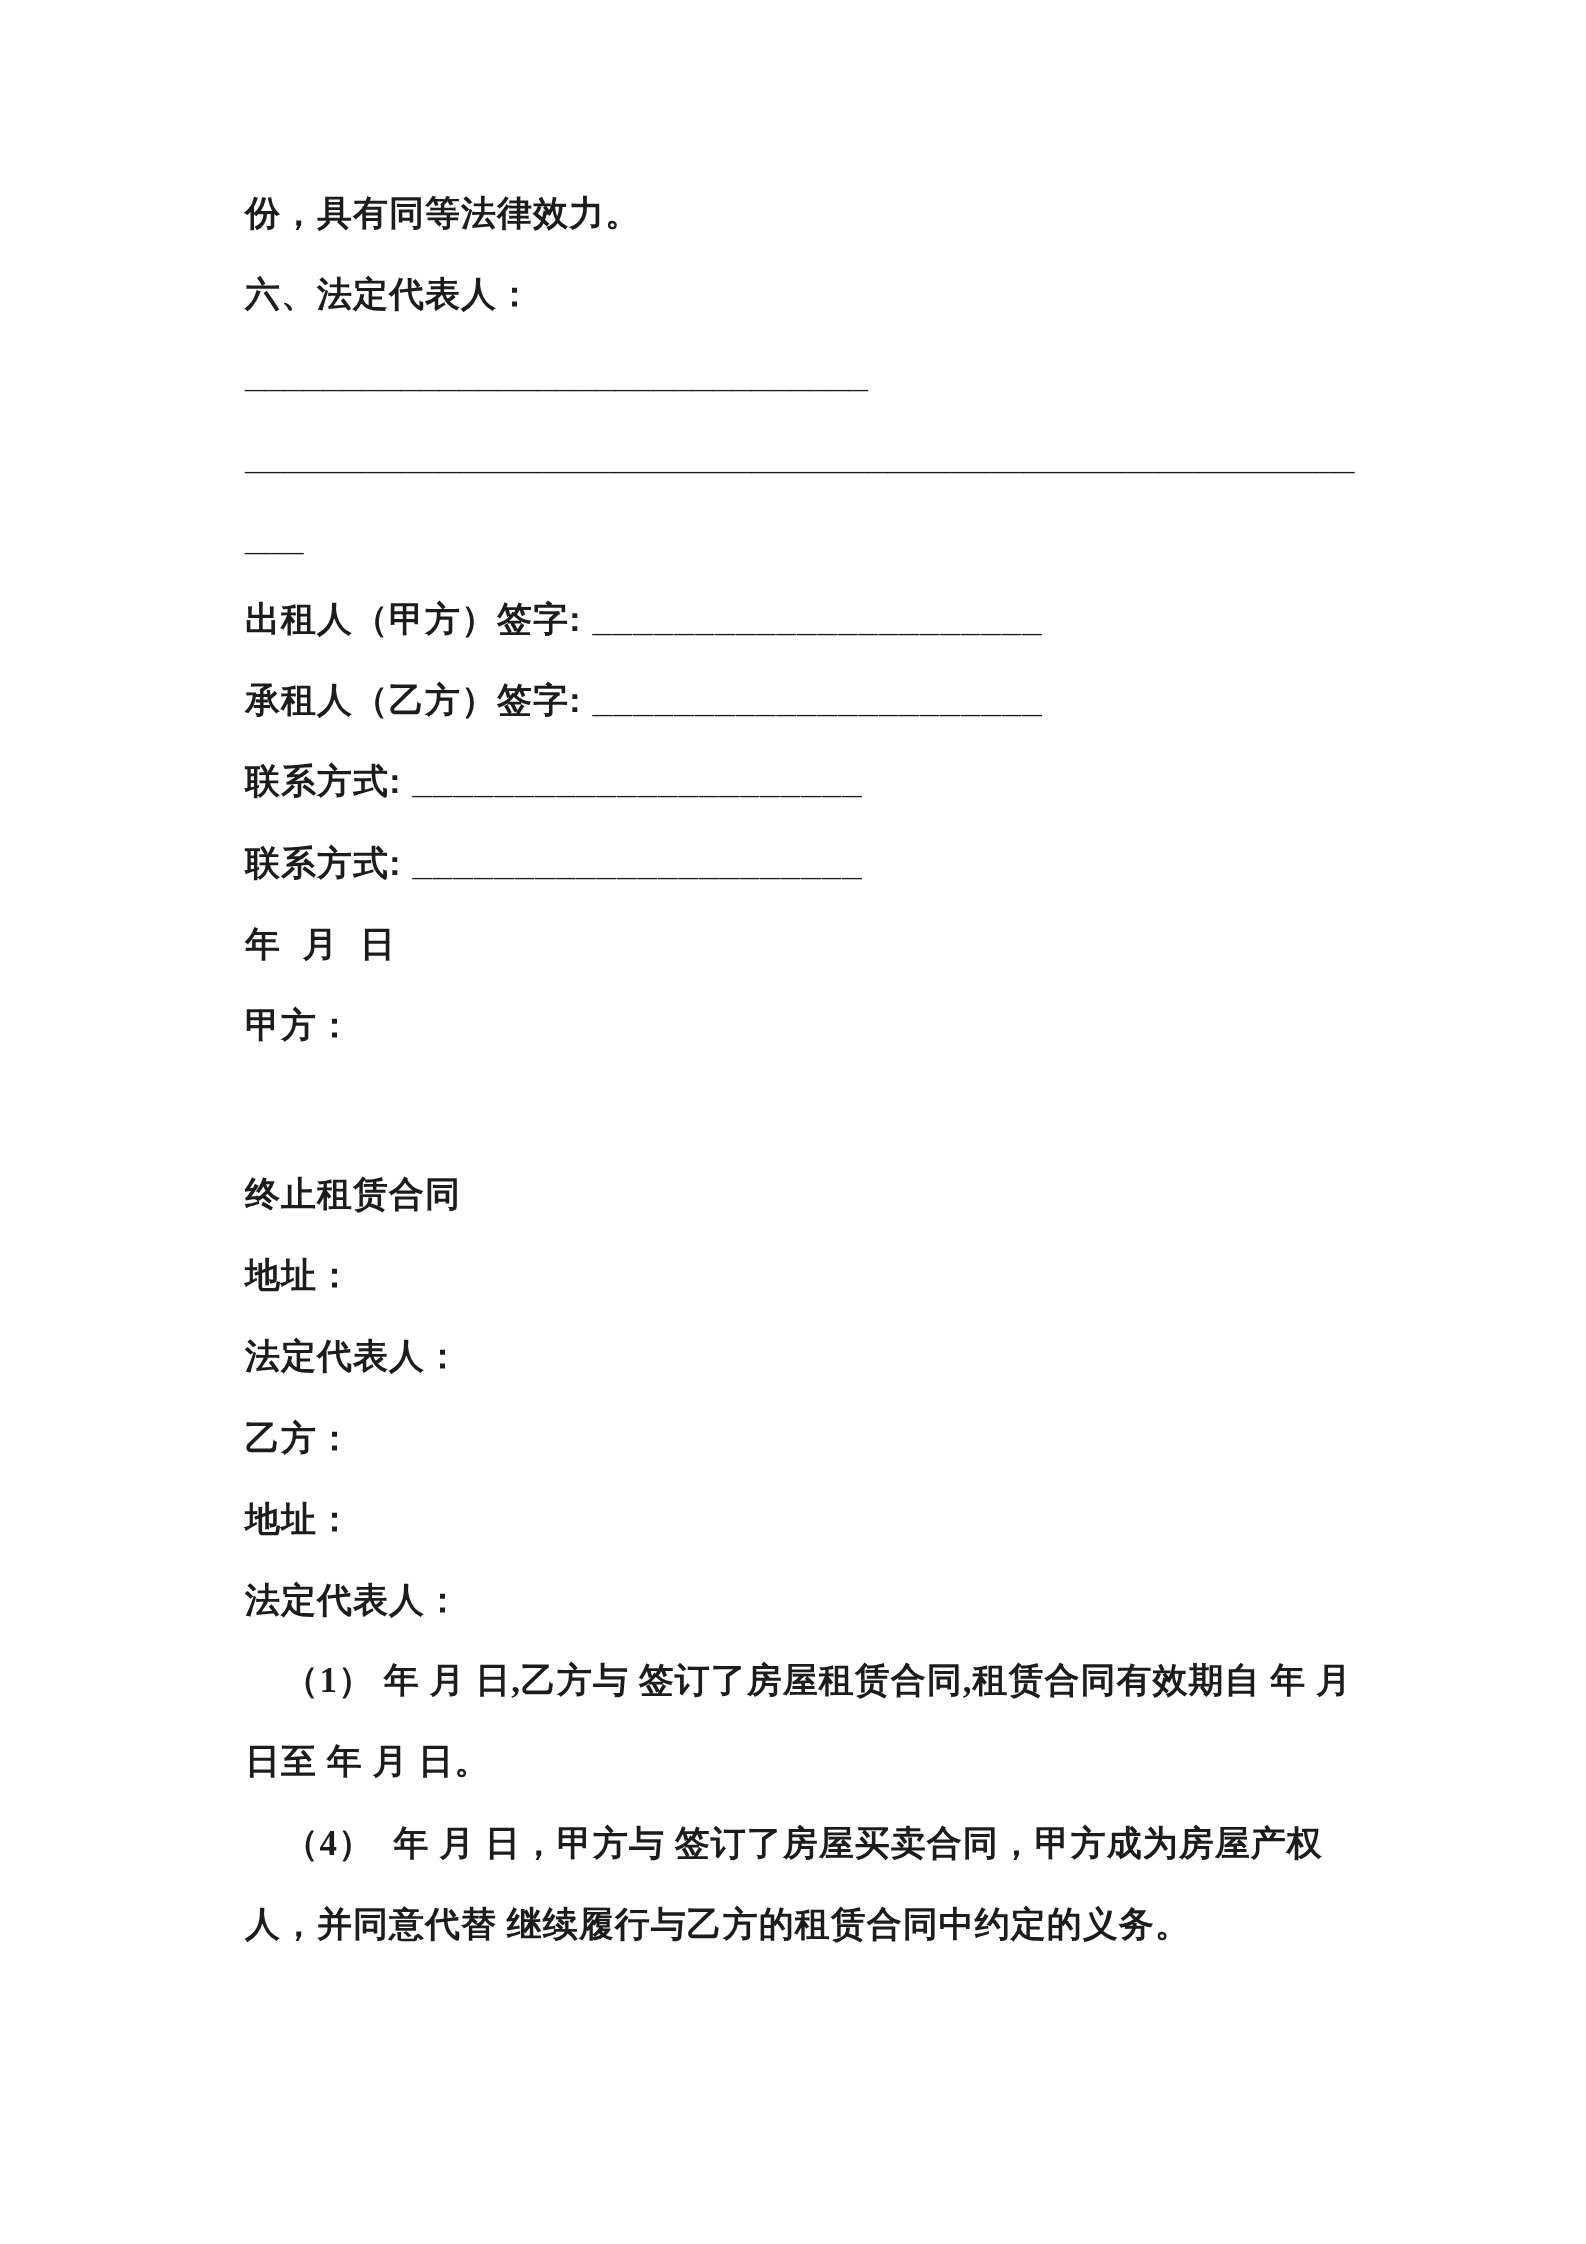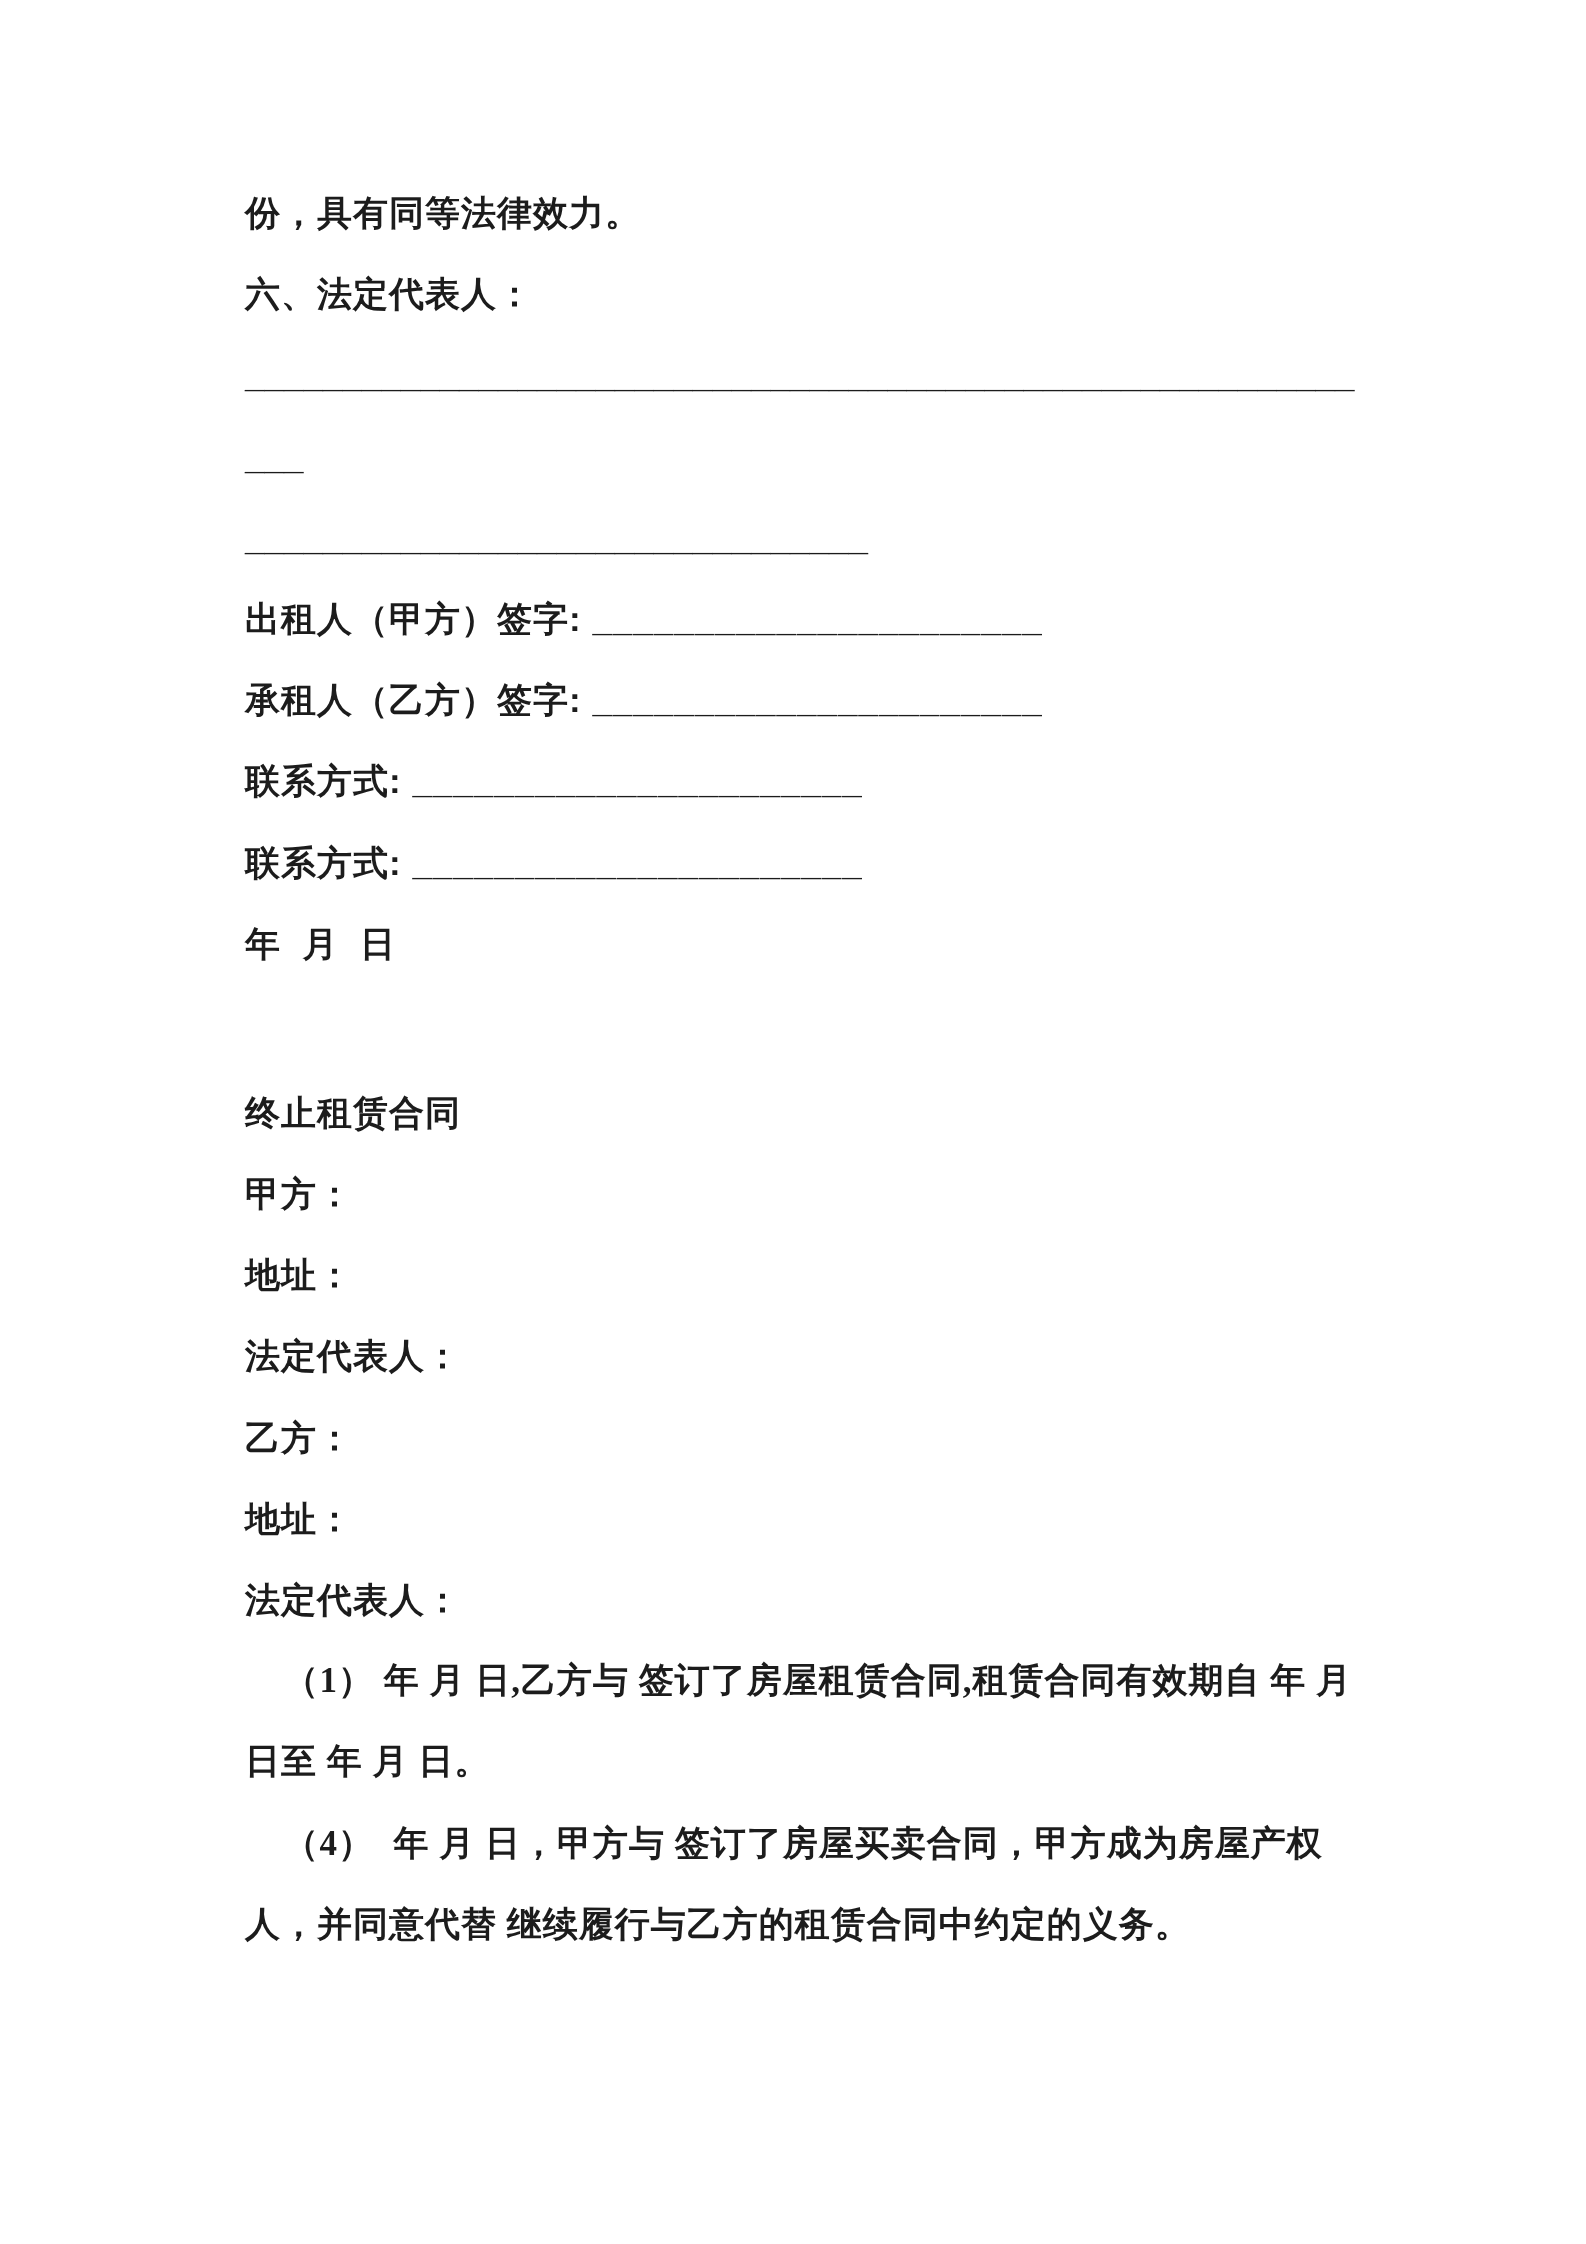--- a/index.html
+++ b/index.html
@@ -38,37 +38,37 @@
 </style>
 </head>
 <body>
 
 <div class="page">
 
   <div class="doc-line">份，具有同等法律效力。</div>
 
   <div class="doc-line">六、法定代表人：</div>
 
+  <div class="doc-line blank-fill">________________________________</div>
+
   <div class="doc-line blank-fill">____________________________________________________________</div>
-
-  <div class="doc-line blank-fill">________________________________</div>
 
   <div class="doc-line">出租人（甲方）签字: ______________________</div>
 
   <div class="doc-line">承租人（乙方）签字: ______________________</div>
 
   <div class="doc-line">联系方式: ______________________</div>
 
   <div class="doc-line">联系方式: ______________________</div>
 
   <div class="doc-line">年  月  日</div>
 
+  <div class="doc-line">甲方：</div>
+
   <div class="doc-line gap-before">终止租赁合同</div>
-
-  <div class="doc-line">甲方：</div>
 
   <div class="doc-line">地址：</div>
 
   <div class="doc-line">法定代表人：</div>
 
   <div class="doc-line">乙方：</div>
 
   <div class="doc-line">地址：</div>
 
   <div class="doc-line">法定代表人：</div>

